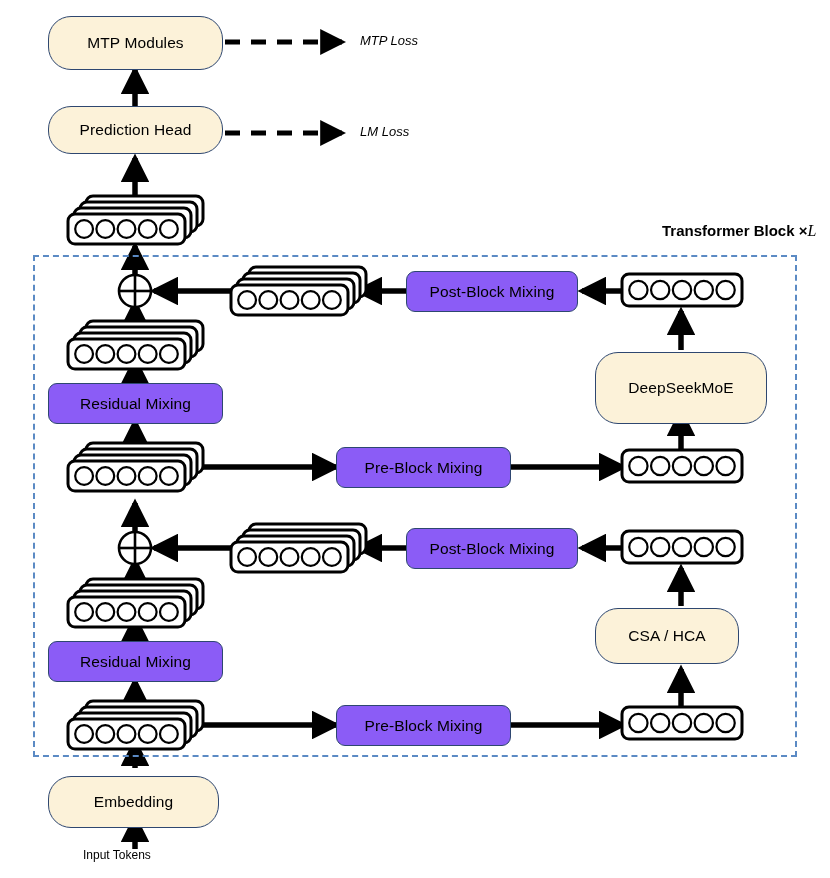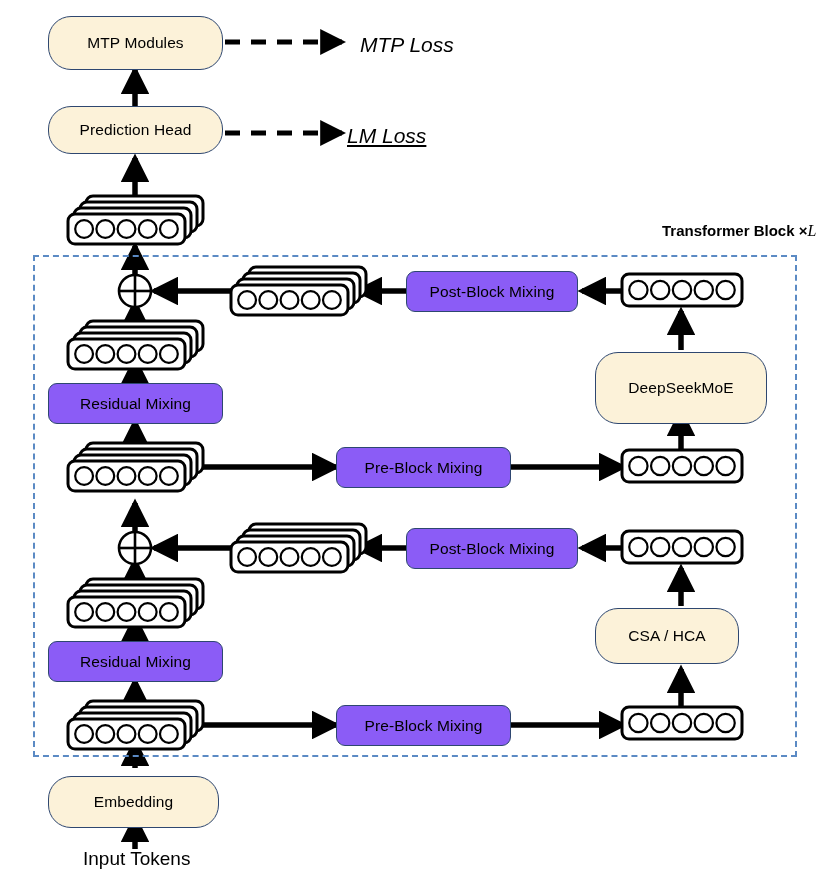--- a/index.html
+++ b/index.html
@@ -52,25 +52,25 @@
   
   .oplus{position:absolute;}
   .oplus svg{display:block;}
 
   
   #arrows{position:absolute;left:0;top:0;width:830px;height:878px;}
 
   
   .label{
     position:absolute;
-    font-size:19px;
+    font-size:12px;
     color:#000;
     white-space:nowrap;
   }
-  .label.italic{font-style:italic;font-size:21px;}
+  .label.italic{font-style:italic;font-size:13px;}
 </style>
 </head>
 <body>
 
 <div id="canvas">
 
   <svg id="arrows" viewBox="0 0 830 878" xmlns="http://www.w3.org/2000/svg">
     <defs>
       <marker id="ah" viewBox="0 0 10 10" refX="8.4" refY="5" markerWidth="5.2" markerHeight="5.2" orient="auto-start-reverse">
         <path d="M 0 0 L 10 5 L 0 10 z" fill="#000"></path>
@@ -381,17 +381,17 @@
   <div class="oplus" style="left:116px; top:529px;">
     <svg width="38" height="38" viewBox="0 0 38 38">
       <circle cx="19" cy="19" r="16" fill="#fff" stroke="#000" stroke-width="2.6"></circle>
       <line x1="3" y1="19" x2="35" y2="19" stroke="#000" stroke-width="2.6"></line>
       <line x1="19" y1="3" x2="19" y2="35" stroke="#000" stroke-width="2.6"></line>
     </svg>
   </div>
 
   <div class="label italic" style="left:360px; top:33px;">MTP Loss</div>
 
-  <div class="label italic" style="left:347px; top:124px;text-decoration:underline;">LM Loss</div>
+  <div class="label italic" style="left:360px; top:124px;">LM Loss</div>
 
   <div class="label" style="left:83px; top:848px;">Input Tokens</div>
 
 </div>
 
 </body></html>

